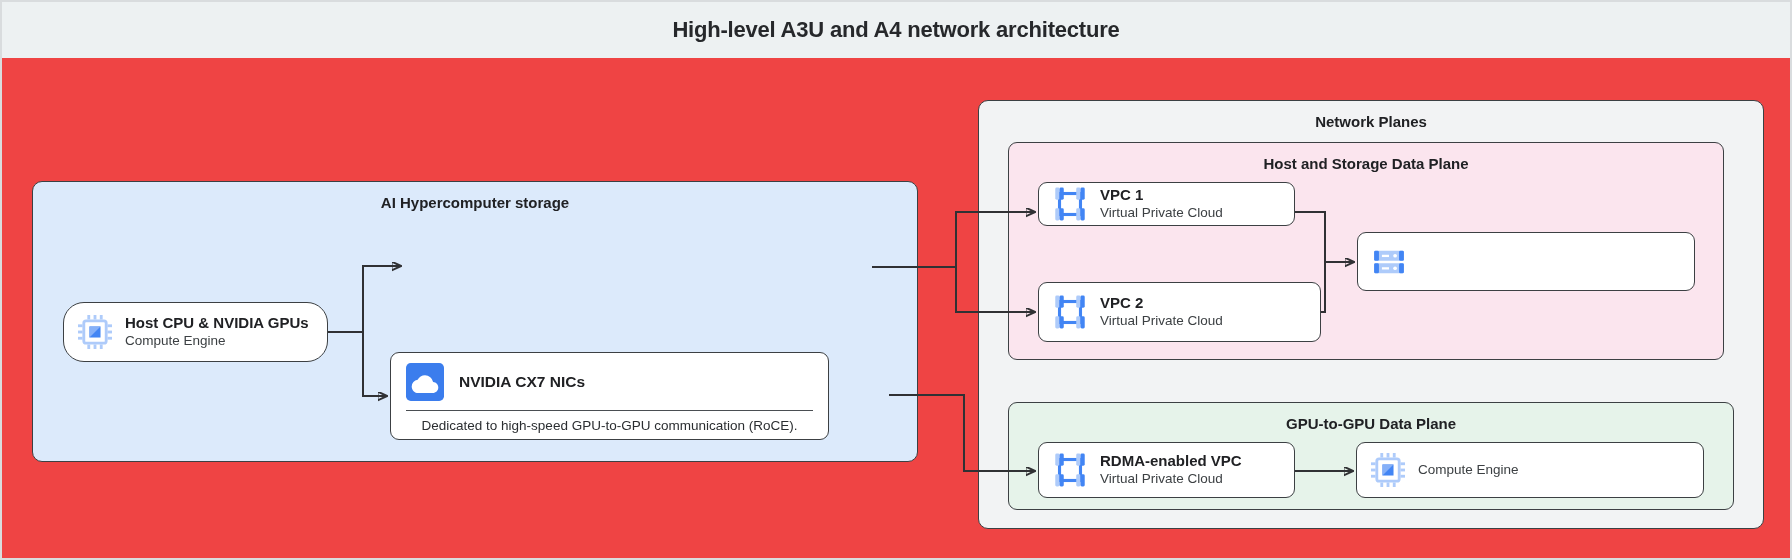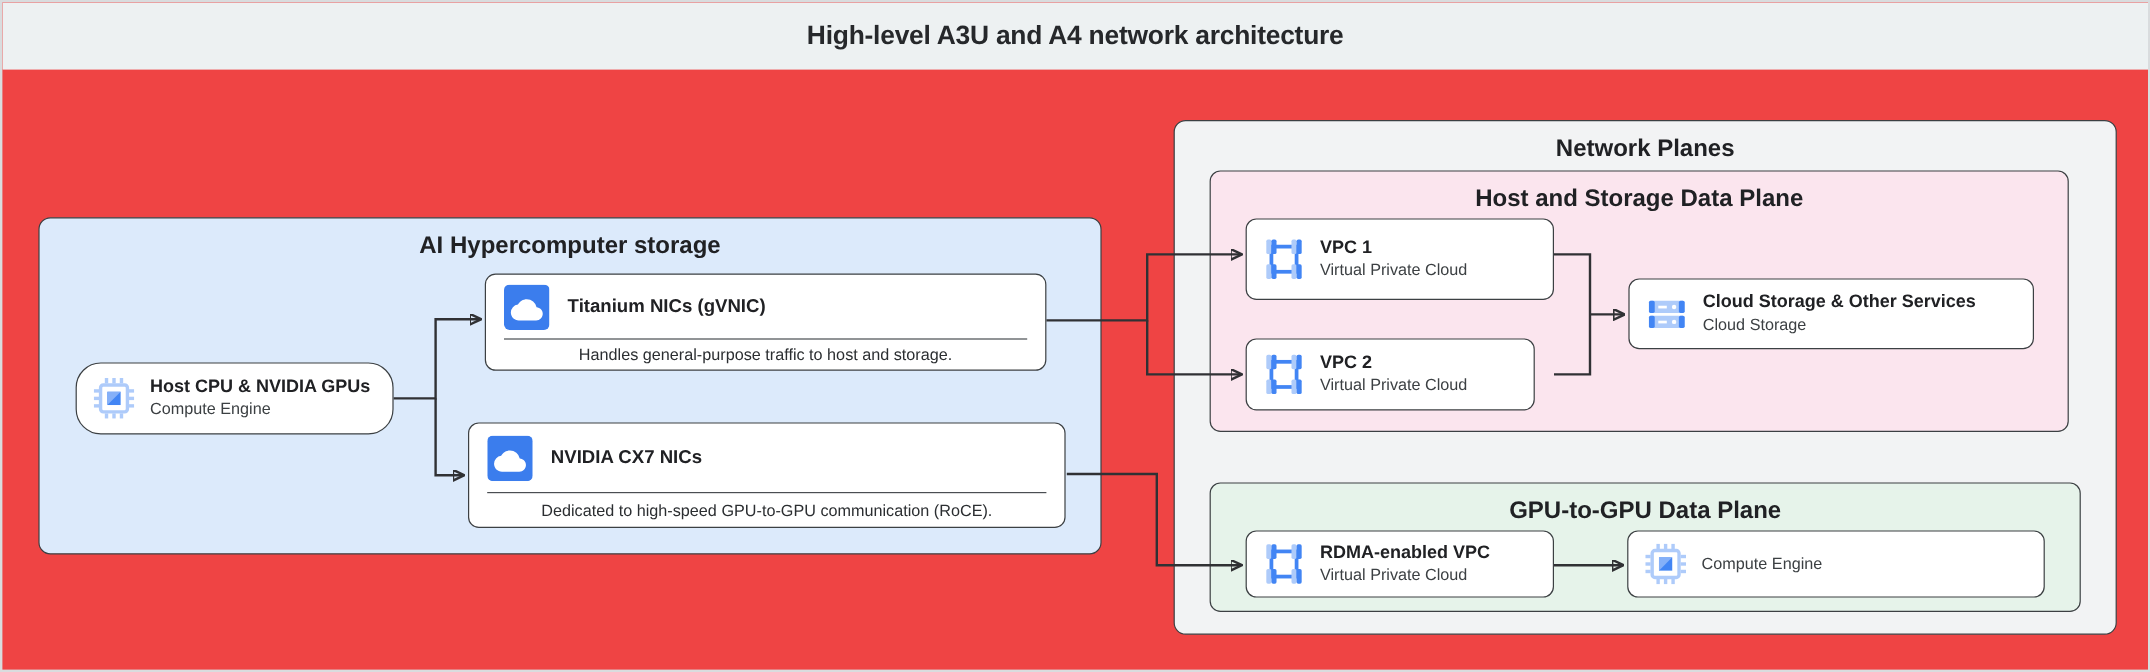--- a/index.html
+++ b/index.html
@@ -20,54 +20,54 @@
     position:absolute;left:0;top:0;width:100%;height:56px;
     background:var(--header-bg);display:flex;align-items:center;justify-content:center;
   }
   .header .title{font-size:22px;font-weight:bold;letter-spacing:-0.2px;color:#26282b;}
 
   .group{
     position:absolute;box-sizing:border-box;border:1.6px solid var(--node-border);
     border-radius:10px;z-index:1;
   }
   .group-label{
-    text-align:center;padding-top:12px;font-weight:bold;font-size:20px;color:#202124;
+    text-align:center;padding-top:12px;font-weight:bold;font-size:15px;color:#202124;
   }
   #g-ai{left:30px;top:179px;width:886px;height:281px;background:var(--ai-machines-bg);}
   #g-np{left:976px;top:98px;width:786px;height:429px;background:var(--network-planes-bg);}
   #g-hs{left:1006px;top:140px;width:716px;height:218px;background:var(--host-storage-bg);border-radius:9px;}
   #g-gpu{left:1006px;top:400px;width:726px;height:108px;background:var(--gpu-plane-bg);border-radius:9px;}
 
   .wires{position:absolute;left:0;top:0;z-index:2;pointer-events:none;}
   .wires path{stroke:var(--connector);stroke-width:2;fill:none;}
   .arrow-tip{fill:var(--connector);}
 
   .entity-node{
     position:absolute;box-sizing:border-box;z-index:3;background:#fff;
     border:1.6px solid var(--node-border);border-radius:9px;
     display:flex;align-items:center;gap:13px;padding:0 14px;
   }
   .entity-text{display:flex;flex-direction:column;justify-content:center;}
   .entity-text .t{font-size:15px;font-weight:bold;line-height:1.25;color:#202124;}
   .entity-text .s{font-size:13.5px;line-height:1.35;color:var(--text-secondary);}
 
   #n-host{left:61px;top:300px;width:265px;height:60px;border-radius:21px;}
-  #n-vpc1{left:1036px;top:180px;width:257px;height:68px;}
-  #n-vpc2{left:1036px;top:280px;width:241px;height:60px;}
+  #n-vpc1{left:1036px;top:180px;width:257px;height:44px;}
+  #n-vpc2{left:1036px;top:280px;width:283px;height:60px;}
   #n-storage{left:1355px;top:230px;width:338px;height:59px;}
   #n-rdma{left:1036px;top:440px;width:257px;height:56px;}
   #n-other{left:1354px;top:440px;width:348px;height:56px;}
 
   .nic-node{
     position:absolute;box-sizing:border-box;z-index:3;background:#fff;
     border:1.6px solid var(--node-border);border-radius:9px;
     display:flex;flex-direction:column;
   }
   #n-titanium{left:402px;top:226px;width:468px;height:81px;}
-  #n-cx7{left:388px;top:350px;width:498px;height:88px;}
+  #n-cx7{left:388px;top:350px;width:439px;height:88px;}
   .nic-head{height:53px;display:flex;align-items:center;gap:15px;padding:0 15px;}
   .nic-head .t{font-size:15.5px;font-weight:bold;color:#202124;}
   .nic-divider{border-top:1.5px solid #4a4e52;margin:0 15px;}
   .nic-desc{flex:1;display:flex;align-items:center;justify-content:center;
     font-size:13.5px;color:#2b2e31;padding:0 8px;}
 
   .icon{flex:0 0 auto;display:block;}
   .ic-34{width:34px;height:34px;}
   .ic-38{width:38px;height:38px;}
   .f-blue{fill:var(--icon-blue);}
@@ -179,30 +179,20 @@
   <div class="entity-node" id="n-host">
     <svg class="icon ic-34">
         <use href="#ic-compute"></use>
       </svg>
     <div class="entity-text">
       <div class="t">Host CPU &amp; NVIDIA GPUs</div>
       <div class="s">Compute Engine</div>
     </div>
   </div>
 
-  <div class="nic-node" id="n-titanium">
-    <div class="nic-head">
-      <svg class="icon ic-38">
-          <use href="#ic-cloud"></use>
-        </svg>
-      <div class="t">Titanium NICs (gVNIC)</div>
-    </div>
-    <div class="nic-divider"></div>
-    <div class="nic-desc">Handles general-purpose traffic to host and storage.</div>
-  </div>
 
   <div class="nic-node" id="n-cx7">
     <div class="nic-head" style="height:57px;">
       <svg class="icon ic-38">
           <use href="#ic-cloud"></use>
         </svg>
       <div class="t">NVIDIA CX7 NICs</div>
     </div>
     <div class="nic-divider"></div>
     <div class="nic-desc">Dedicated to high-speed GPU-to-GPU communication (RoCE).</div>
@@ -225,24 +215,20 @@
     <div class="entity-text">
       <div class="t">VPC 2</div>
       <div class="s">Virtual Private Cloud</div>
     </div>
   </div>
 
   <div class="entity-node" id="n-storage">
     <svg class="icon ic-34">
         <use href="#ic-storage"></use>
       </svg>
-    <div class="entity-text">
-      <div class="t">Cloud Storage &amp; Other Services</div>
-      <div class="s">Cloud Storage</div>
-    </div>
   </div>
 
   <div class="entity-node" id="n-rdma">
     <svg class="icon ic-34">
         <use href="#ic-vpc"></use>
       </svg>
     <div class="entity-text">
       <div class="t">RDMA-enabled VPC</div>
       <div class="s">Virtual Private Cloud</div>
     </div>

